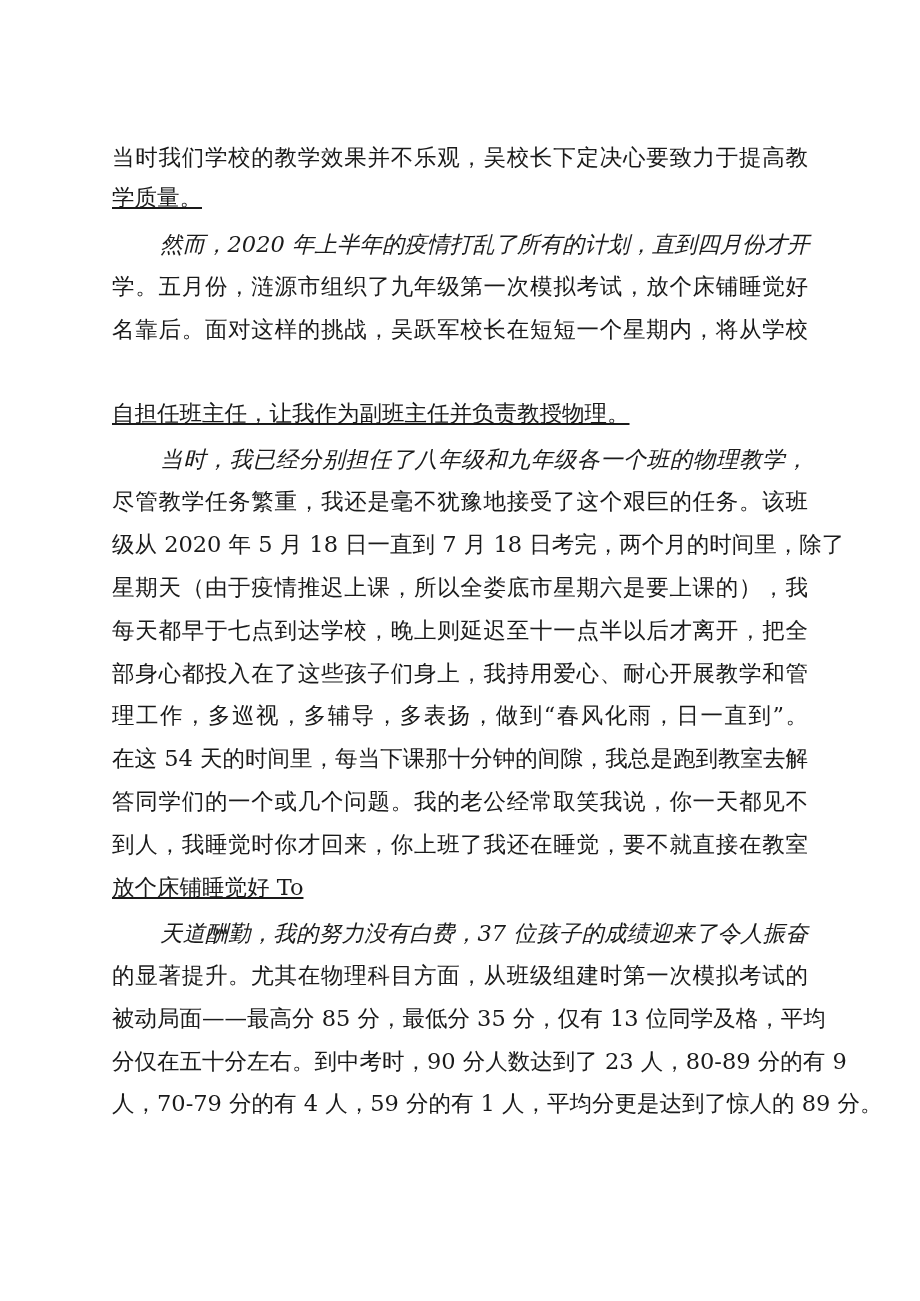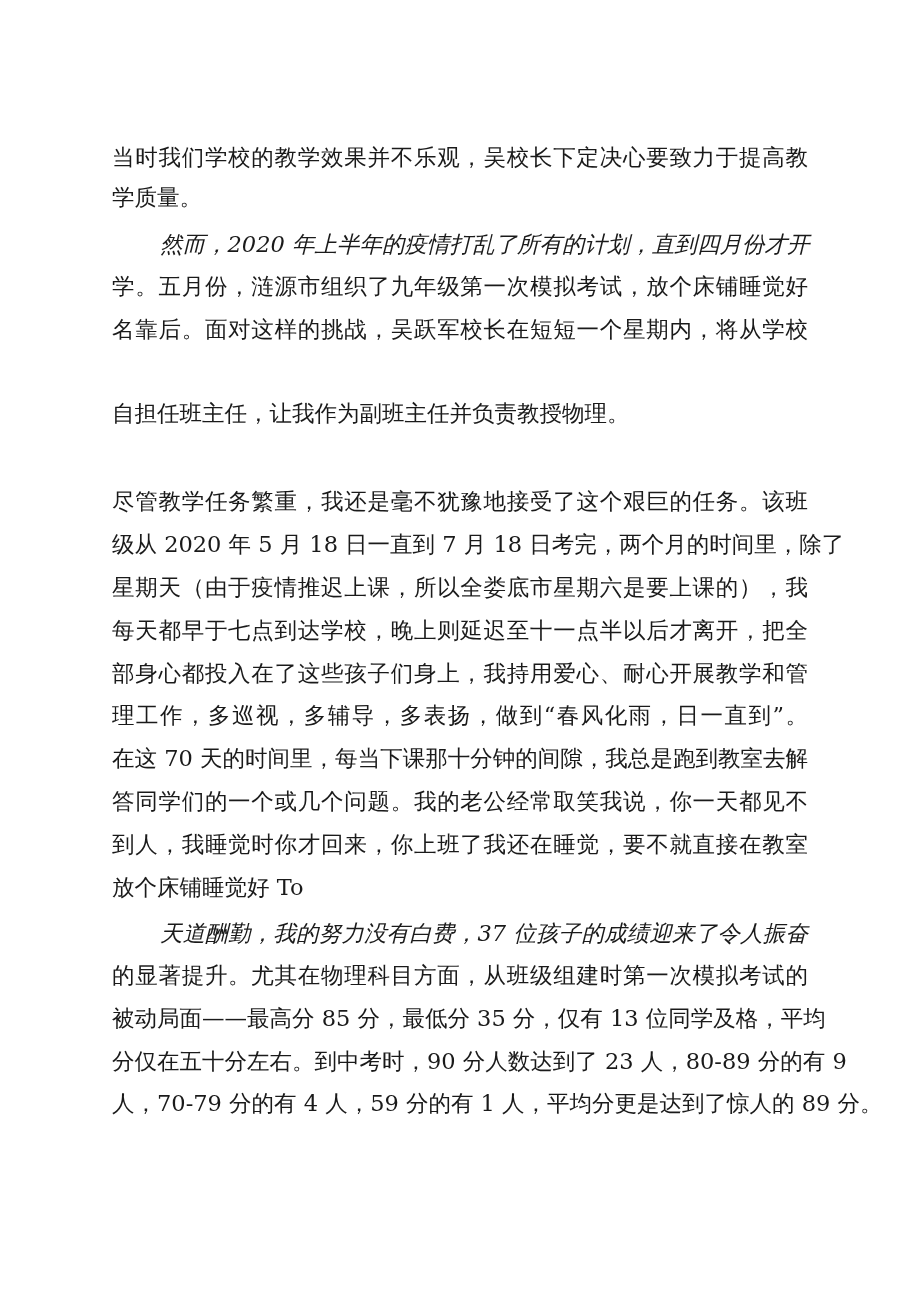--- a/index.html
+++ b/index.html
@@ -12,43 +12,44 @@
     height: 30px;
     line-height: 30px;
     font-family: "DejaVu Serif", "Liberation Serif", serif;
     font-size: 22.5px;
     color: #1a1a1a;
     white-space: nowrap;
     text-align: justify;
     text-align-last: justify;
     letter-spacing: 0;
   }
-  .line.last { text-align-last: left; }
+  .line.last { text-align-last: left; text-decoration: underline; }
   .line.indent { left: 160px; width: 648px; font-style: italic; }
 </style>
 </head>
 <body>
 
 <div class="page">
 
   <div class="line" style="top:142px">当时我们学校的教学效果并不乐观，吴校长下定决心要致力于提高教</div>
   <div class="line last" style="top:182px">学质量。</div>
 
   <div class="line indent" style="top:229px">然而，2020 年上半年的疫情打乱了所有的计划，直到四月份才开</div>
   <div class="line" style="top:271px">学。五月份，涟源市组织了九年级第一次模拟考试，放个床铺睡觉好</div>
   <div class="line" style="top:314px">名靠后。面对这样的挑战，吴跃军校长在短短一个星期内，将从学校</div>
   <div class="line last" style="top:398px">自担任班主任，让我作为副班主任并负责教授物理。</div>
 
+  <div class="line indent" style="top:444px">当时，我已经分别担任了八年级和九年级各一个班的物理教学，</div>
   <div class="line" style="top:486px">尽管教学任务繁重，我还是毫不犹豫地接受了这个艰巨的任务。该班</div>
   <div class="line" style="top:529px">级从 2020 年 5 月 18 日一直到 7 月 18 日考完，两个月的时间里，除了</div>
   <div class="line" style="top:572px">星期天（由于疫情推迟上课，所以全娄底市星期六是要上课的），我</div>
   <div class="line" style="top:615px">每天都早于七点到达学校，晚上则延迟至十一点半以后才离开，把全</div>
   <div class="line" style="top:658px">部身心都投入在了这些孩子们身上，我持用爱心、耐心开展教学和管</div>
   <div class="line" style="top:700px">理工作，多巡视，多辅导，多表扬，做到“春风化雨，日一直到”。</div>
-  <div class="line" style="top:743px">在这 70 天的时间里，每当下课那十分钟的间隙，我总是跑到教室去解</div>
+  <div class="line" style="top:743px">在这 54 天的时间里，每当下课那十分钟的间隙，我总是跑到教室去解</div>
   <div class="line" style="top:786px">答同学们的一个或几个问题。我的老公经常取笑我说，你一天都见不</div>
   <div class="line" style="top:829px">到人，我睡觉时你才回来，你上班了我还在睡觉，要不就直接在教室</div>
   <div class="line last" style="top:872px">放个床铺睡觉好 To</div>
 
   <div class="line indent" style="top:918px">天道酬勤，我的努力没有白费，37 位孩子的成绩迎来了令人振奋</div>
   <div class="line" style="top:960px">的显著提升。尤其在物理科目方面，从班级组建时第一次模拟考试的</div>
   <div class="line" style="top:1003px">被动局面——最高分 85 分，最低分 35 分，仅有 13 位同学及格，平均</div>
   <div class="line" style="top:1046px">分仅在五十分左右。到中考时，90 分人数达到了 23 人，80-89 分的有 9</div>
   <div class="line" style="top:1088px">人，70-79 分的有 4 人，59 分的有 1 人，平均分更是达到了惊人的 89 分。</div>
 </div>

